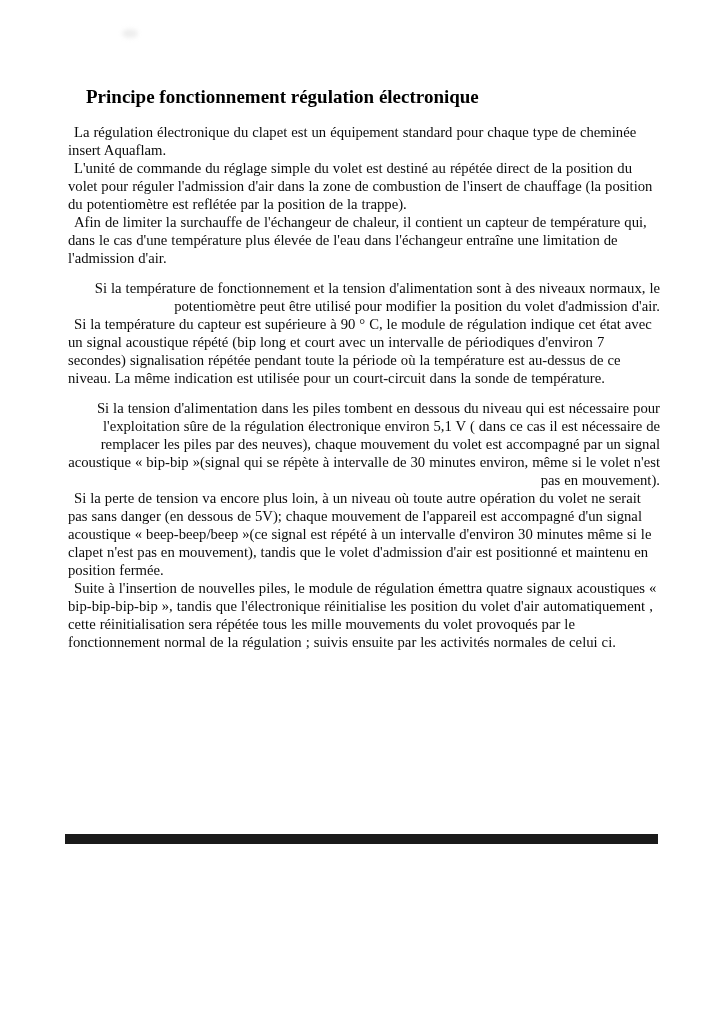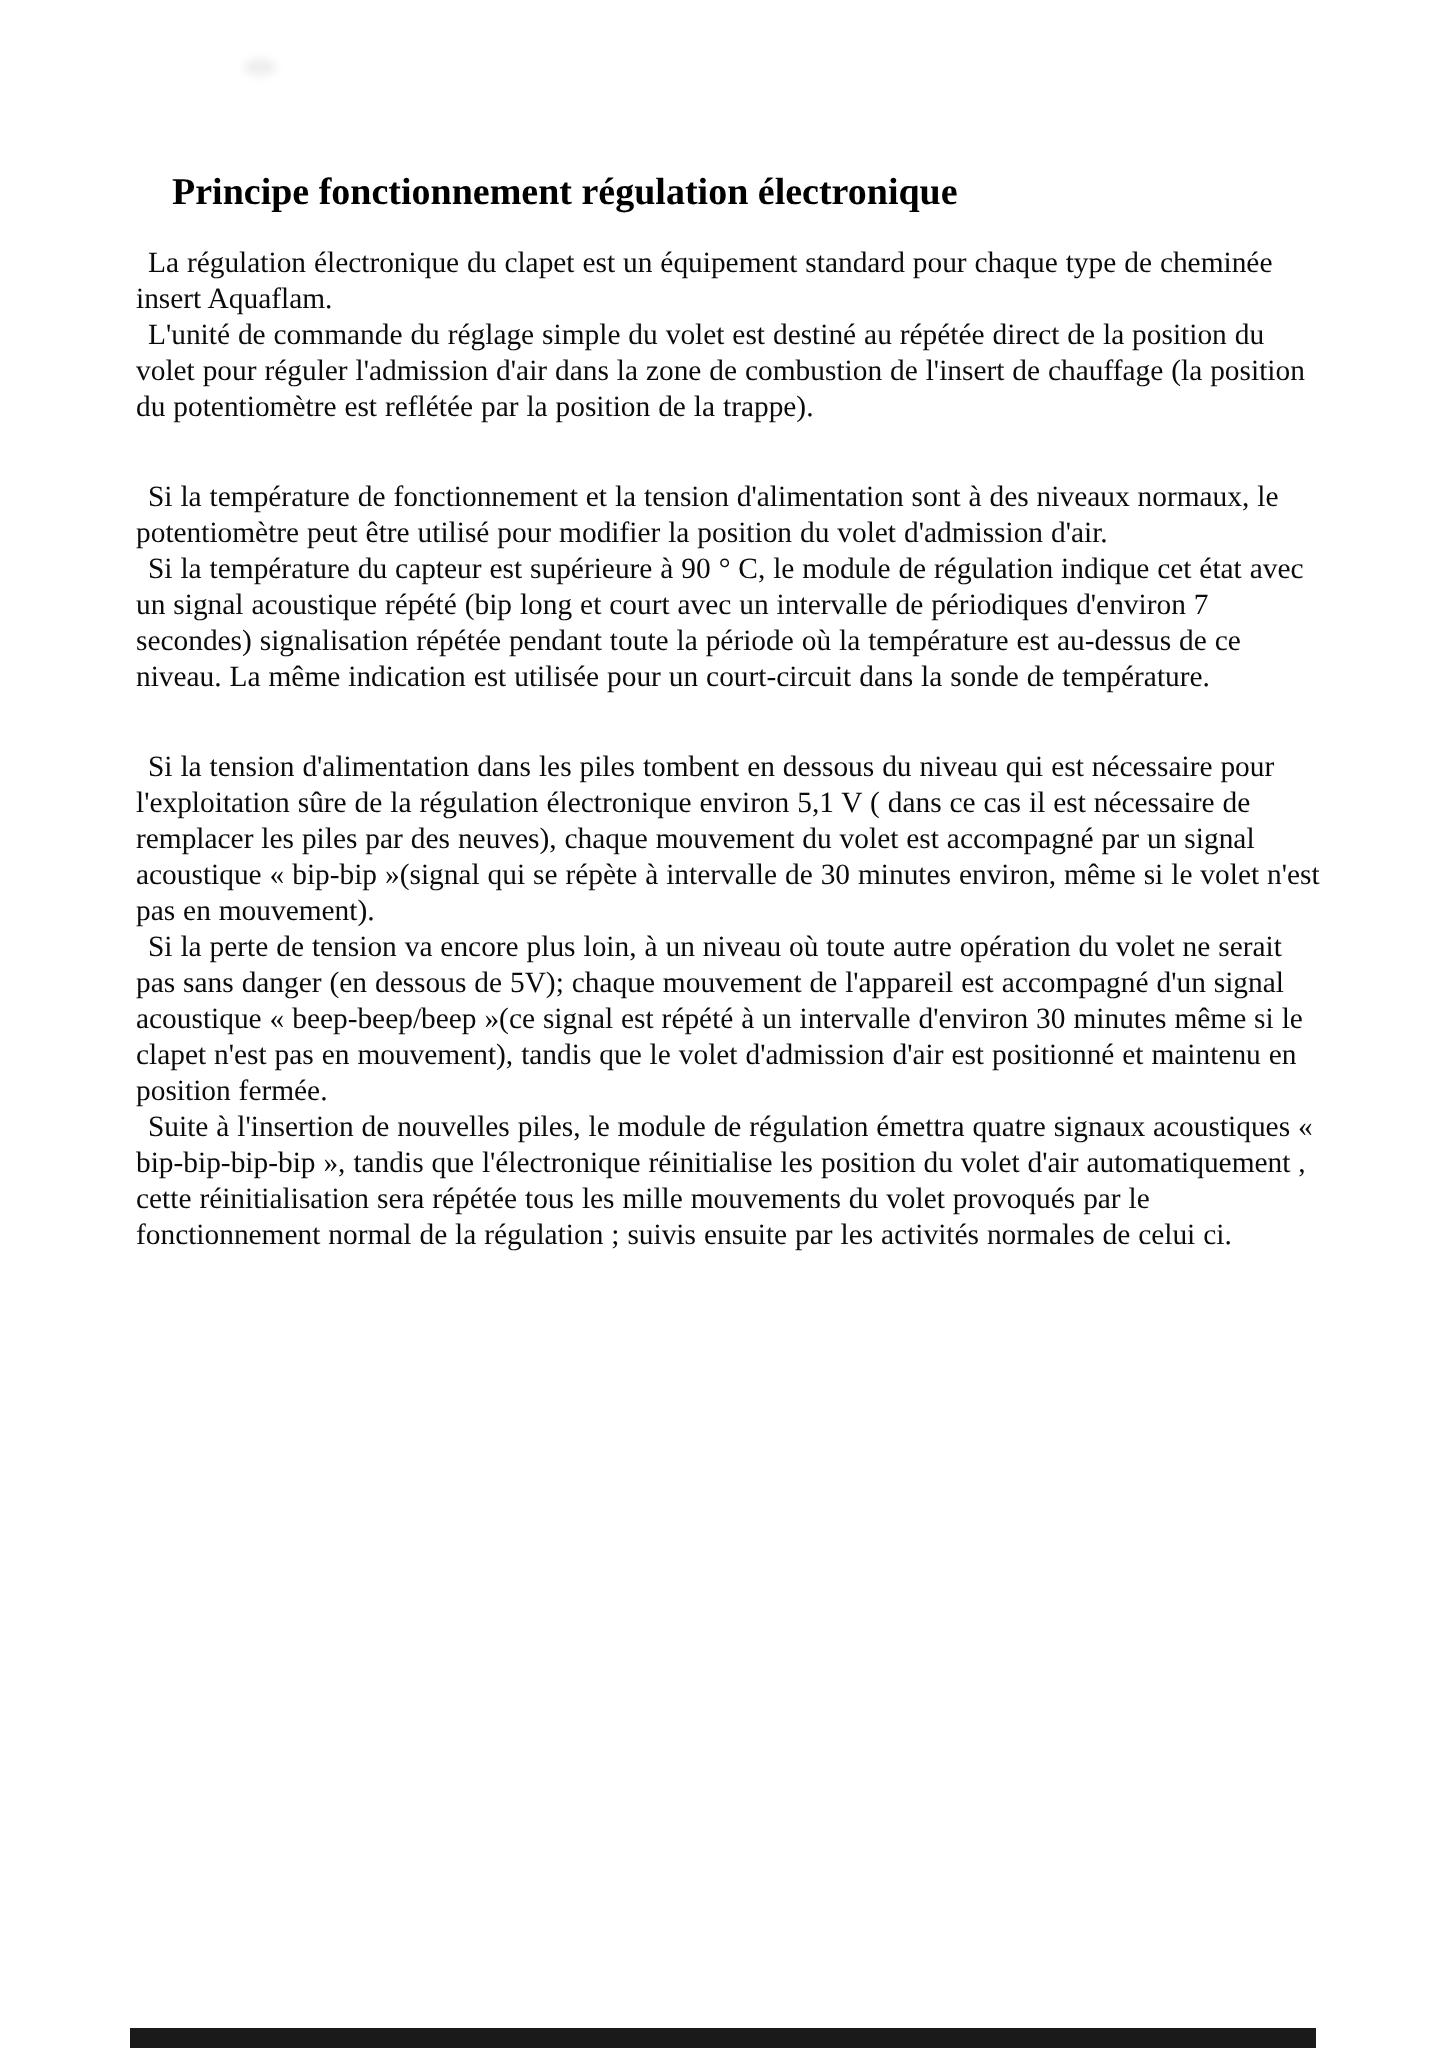--- a/index.html
+++ b/index.html
@@ -3,21 +3,21 @@
 <meta charset="utf-8">
 <style>
   html, body {
     margin: 0;
     padding: 0;
     background: #ffffff;
   }
   .page {
     position: relative;
     width: 724px;
-    height: 1024px;
+    height: 844px;
     background: #ffffff;
     overflow: hidden;
     font-family: "Liberation Serif", serif;
     color: #0b0b0b;
   }
   .content {
     position: absolute;
     left: 68px;
     top: 86px;
     width: 592px;
@@ -30,21 +30,22 @@
   }
   .para {
     font-size: 14.7px;
     line-height: 18px;
     margin: 0;
     text-indent: 6px;
     text-align: left;
     word-spacing: 0.3px;
   }
   .para.gap-before {
-    margin-top: 27px;
+    margin-top: 12px;
+    text-align: right;
   }
   .smudge {
     position: absolute;
     left: 122px;
     top: 29px;
     width: 16px;
     height: 9px;
     background: #eeeeee;
     border-radius: 50%;
     filter: blur(2px);
@@ -62,20 +63,21 @@
 <body>
 
 <div class="page">
   <div class="smudge"></div>
 
   <div class="content">
     <h1 class="doc-title">Principe fonctionnement régulation électronique</h1>
 
     <p class="para">La régulation électronique du clapet est un équipement standard pour chaque type de cheminée insert Aquaflam.</p>
     <p class="para">L'unité de commande du réglage simple du volet est destiné au répétée direct de la position du volet pour réguler l'admission d'air dans la zone de combustion de l'insert de chauffage (la position du potentiomètre est reflétée par la position de la trappe).</p>
+    <p class="para">Afin de limiter la surchauffe de l'échangeur de chaleur, il contient un capteur de température qui, dans le cas d'une température plus élevée de l'eau dans l'échangeur entraîne une limitation de l'admission d'air.</p>
     <p class="para gap-before">Si la température de fonctionnement et la tension d'alimentation sont à des niveaux normaux, le potentiomètre peut être utilisé pour modifier la position du volet d'admission d'air.</p>
     <p class="para">Si la température du capteur est supérieure à 90 ° C, le module de régulation indique cet état avec un signal acoustique répété  (bip long et court avec un intervalle de périodiques d'environ 7 secondes) signalisation répétée pendant toute la période où la température est au-dessus de ce niveau. La même indication est utilisée pour un court-circuit dans la sonde de température.</p>
     <p class="para gap-before">Si la tension d'alimentation dans les piles tombent en dessous du niveau qui est nécessaire pour l'exploitation sûre de la régulation électronique environ 5,1 V ( dans ce cas il est nécessaire de remplacer les piles par des neuves), chaque mouvement du volet est accompagné par un signal acoustique « bip-bip »(signal qui se répète à intervalle de 30 minutes environ, même si le volet n'est pas en mouvement).</p>
     <p class="para">Si la perte de tension va encore plus loin, à un niveau où toute autre opération du volet ne serait pas sans danger (en dessous de 5V); chaque mouvement de l'appareil est accompagné d'un signal acoustique « beep-beep/beep »(ce signal est répété à un intervalle d'environ 30 minutes même si le clapet n'est pas en mouvement), tandis que le volet d'admission d'air est positionné et maintenu en position fermée.</p>
     <p class="para">Suite à l'insertion de nouvelles piles, le module de régulation  émettra quatre signaux acoustiques « bip-bip-bip-bip », tandis que l'électronique réinitialise les position du volet d'air automatiquement , cette réinitialisation sera répétée tous les mille mouvements du volet provoqués par le fonctionnement normal de la régulation ; suivis ensuite par les activités normales de celui ci.</p>
   </div>
 
   <div class="bottom-bar"></div>
 </div>
 

